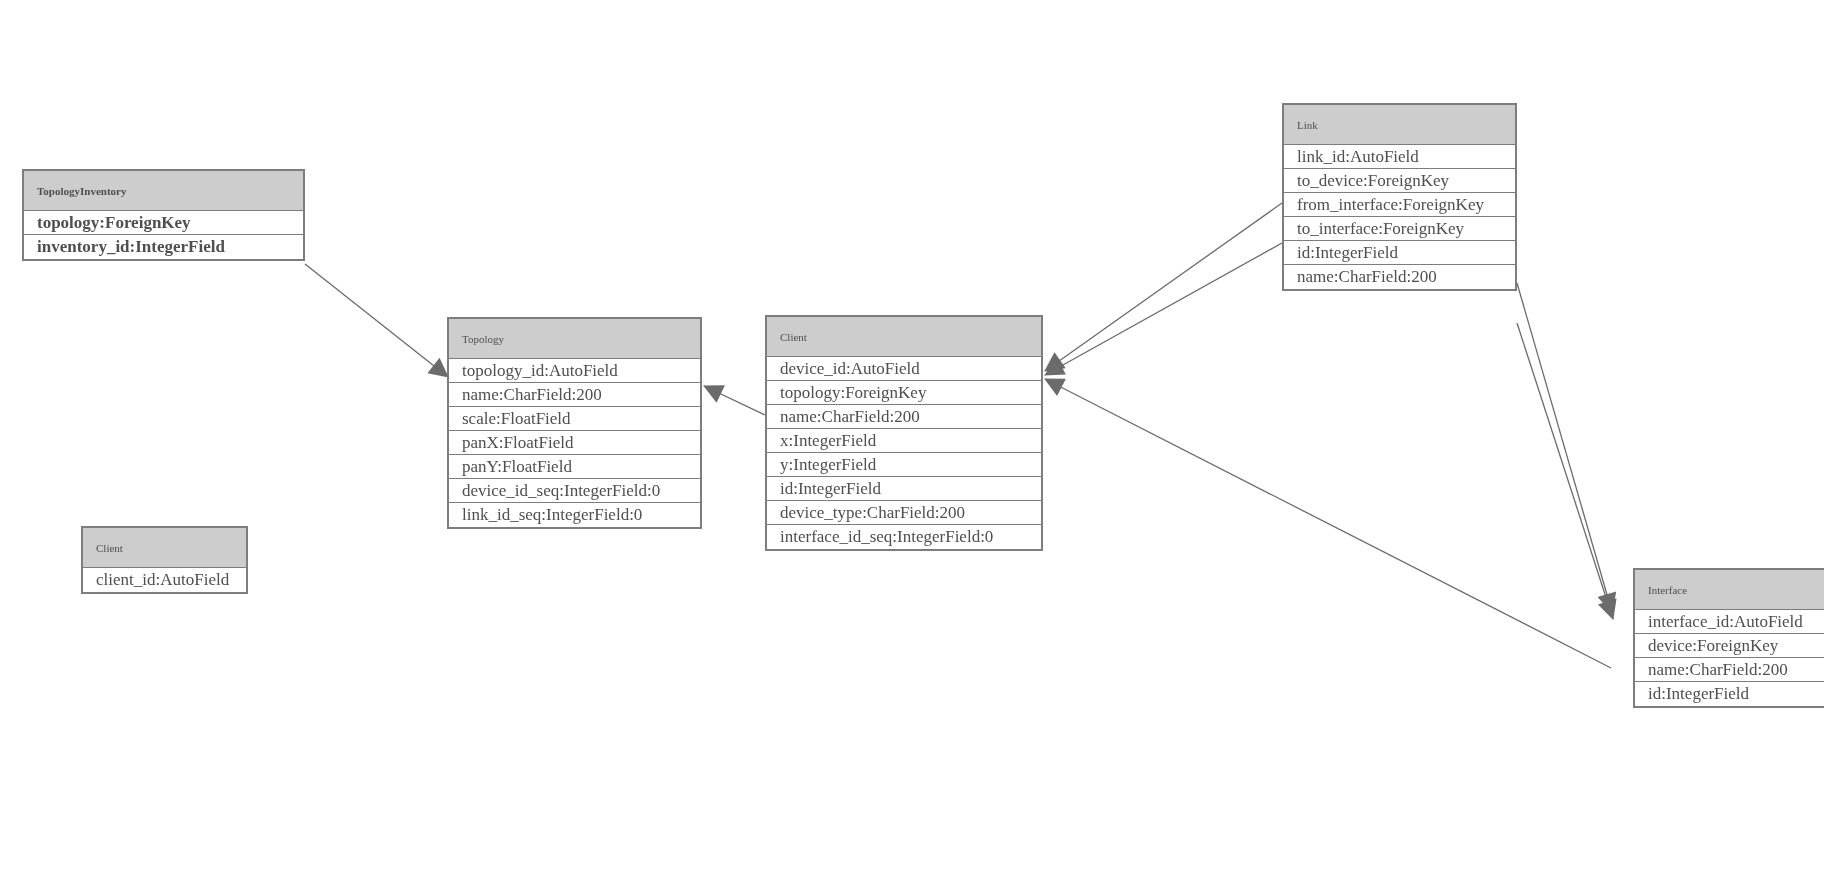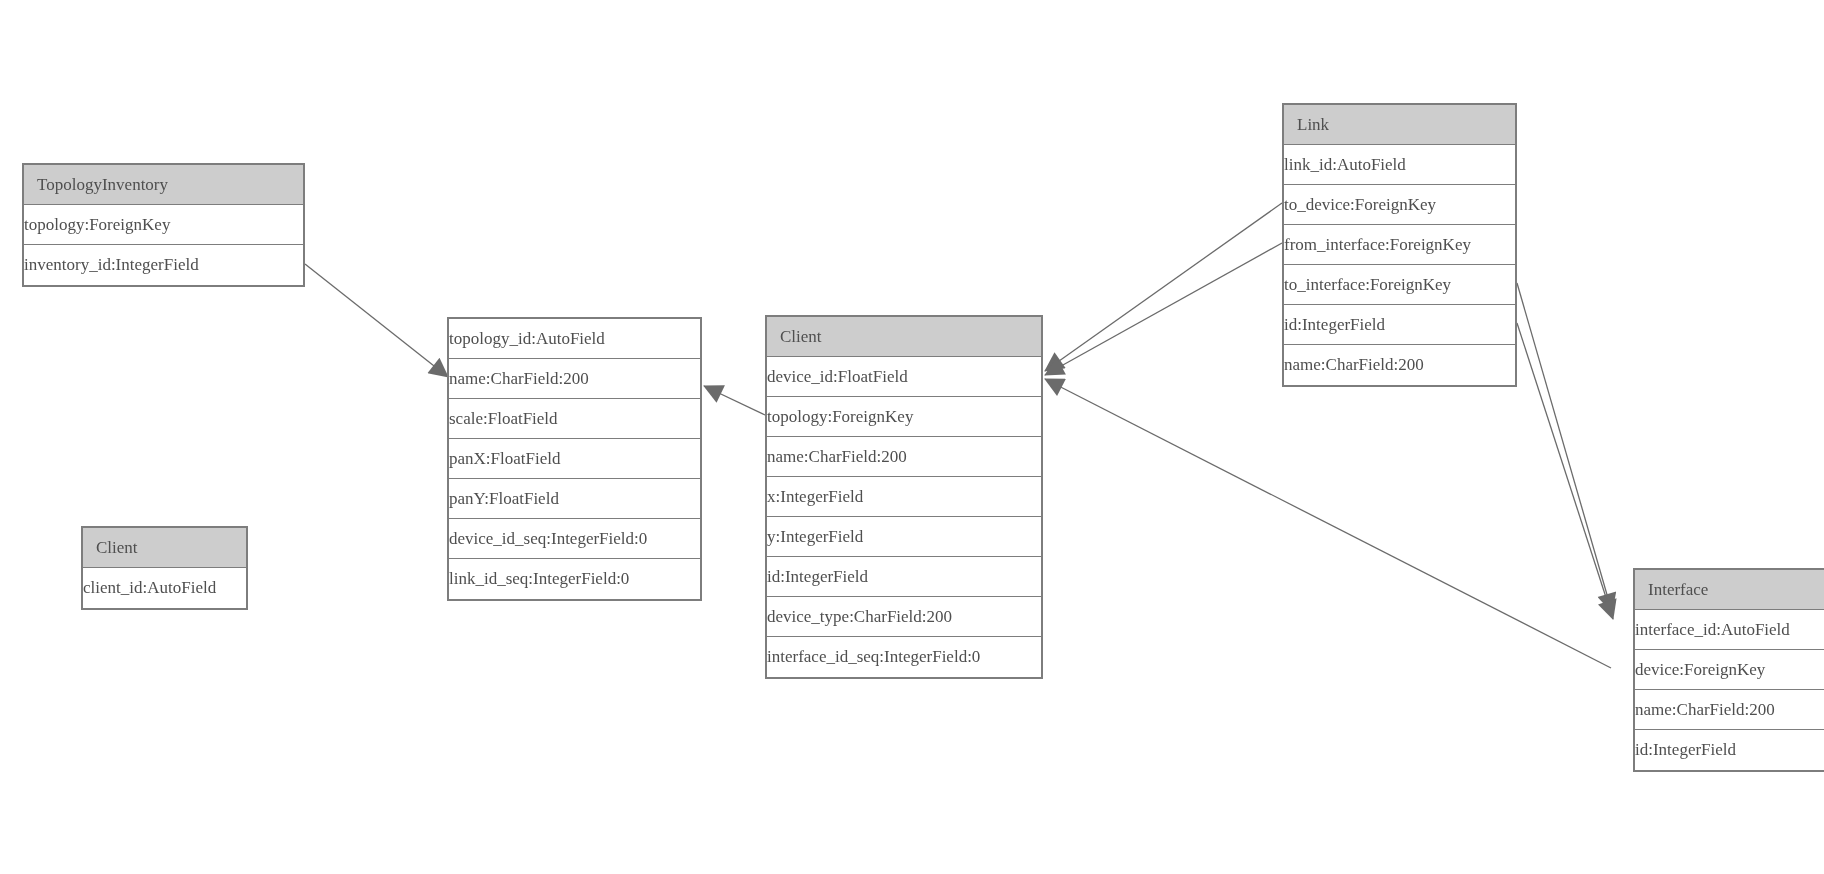--- a/index.html
+++ b/index.html
@@ -37,31 +37,32 @@
     box-shadow: none;
   }
   .entity-header {
     box-sizing: border-box;
     height: 40px;
     background: var(--header-bg, #cdcdcd);
     border-bottom: 1px solid var(--border, #7d7d7d);
     display: flex;
     align-items: center;
     padding-left: 13px;
-    font-size: 17px;
+    font-size: 11px;
     color: var(--text, #4f4f4f);
     white-space: nowrap;
   }
   .entity-row {
     box-sizing: border-box;
-    height: 40px;
+    height: 24px;
     background: #ffffff;
     border-bottom: 1px solid var(--border, #7d7d7d);
     display: flex;
     align-items: center;
+    padding-left: 13px;
     font-size: 17px;
     color: var(--text, #4f4f4f);
     white-space: nowrap;
     text-align: center;
   }
   .entity-row:last-child {
     border-bottom: none;
   }
 </style>
 </head>
@@ -78,41 +79,42 @@
         <line x1="305" y1="264" x2="448" y2="377" stroke="#6b6b6b" stroke-width="1.3" marker-end="url(#arrowhead)"></line>
         <line x1="765" y1="415" x2="704" y2="386" stroke="#6b6b6b" stroke-width="1.3" marker-end="url(#arrowhead)"></line>
         <line x1="1282" y1="203" x2="1045" y2="371" stroke="#6b6b6b" stroke-width="1.3" marker-end="url(#arrowhead)"></line>
         <line x1="1282" y1="243" x2="1045" y2="375" stroke="#6b6b6b" stroke-width="1.3" marker-end="url(#arrowhead)"></line>
         <line x1="1517" y1="283" x2="1612" y2="612" stroke="#6b6b6b" stroke-width="1.3" marker-end="url(#arrowhead)"></line>
         <line x1="1517" y1="323" x2="1613" y2="619" stroke="#6b6b6b" stroke-width="1.3" marker-end="url(#arrowhead)"></line>
         <line x1="1611" y1="668" x2="1045" y2="379" stroke="#6b6b6b" stroke-width="1.3" marker-end="url(#arrowhead)"></line>
       </g>
   </svg>
   <div class="entity-layer">
-      <div class="entity" style="left: 22px; top: 163px; width: 283px;">
+      <div class="entity" style="left: 22px; top: 169px; width: 283px; font-weight: bold;">
         <div class="entity-header">TopologyInventory</div>
         <div class="entity-row">topology:ForeignKey</div>
         <div class="entity-row">inventory_id:IntegerField</div>
       </div>
       <div class="entity" style="left: 447px; top: 317px; width: 255px;">
+        <div class="entity-header">Topology</div>
         <div class="entity-row">topology_id:AutoField</div>
         <div class="entity-row">name:CharField:200</div>
         <div class="entity-row">scale:FloatField</div>
         <div class="entity-row">panX:FloatField</div>
         <div class="entity-row">panY:FloatField</div>
         <div class="entity-row">device_id_seq:IntegerField:0</div>
         <div class="entity-row">link_id_seq:IntegerField:0</div>
       </div>
       <div class="entity" style="left: 81px; top: 526px; width: 167px;">
         <div class="entity-header">Client</div>
         <div class="entity-row">client_id:AutoField</div>
       </div>
       <div class="entity" style="left: 765px; top: 315px; width: 278px;">
         <div class="entity-header">Client</div>
-        <div class="entity-row">device_id:FloatField</div>
+        <div class="entity-row">device_id:AutoField</div>
         <div class="entity-row">topology:ForeignKey</div>
         <div class="entity-row">name:CharField:200</div>
         <div class="entity-row">x:IntegerField</div>
         <div class="entity-row">y:IntegerField</div>
         <div class="entity-row">id:IntegerField</div>
         <div class="entity-row">device_type:CharField:200</div>
         <div class="entity-row">interface_id_seq:IntegerField:0</div>
       </div>
       <div class="entity" style="left: 1282px; top: 103px; width: 235px;">
         <div class="entity-header">Link</div>

